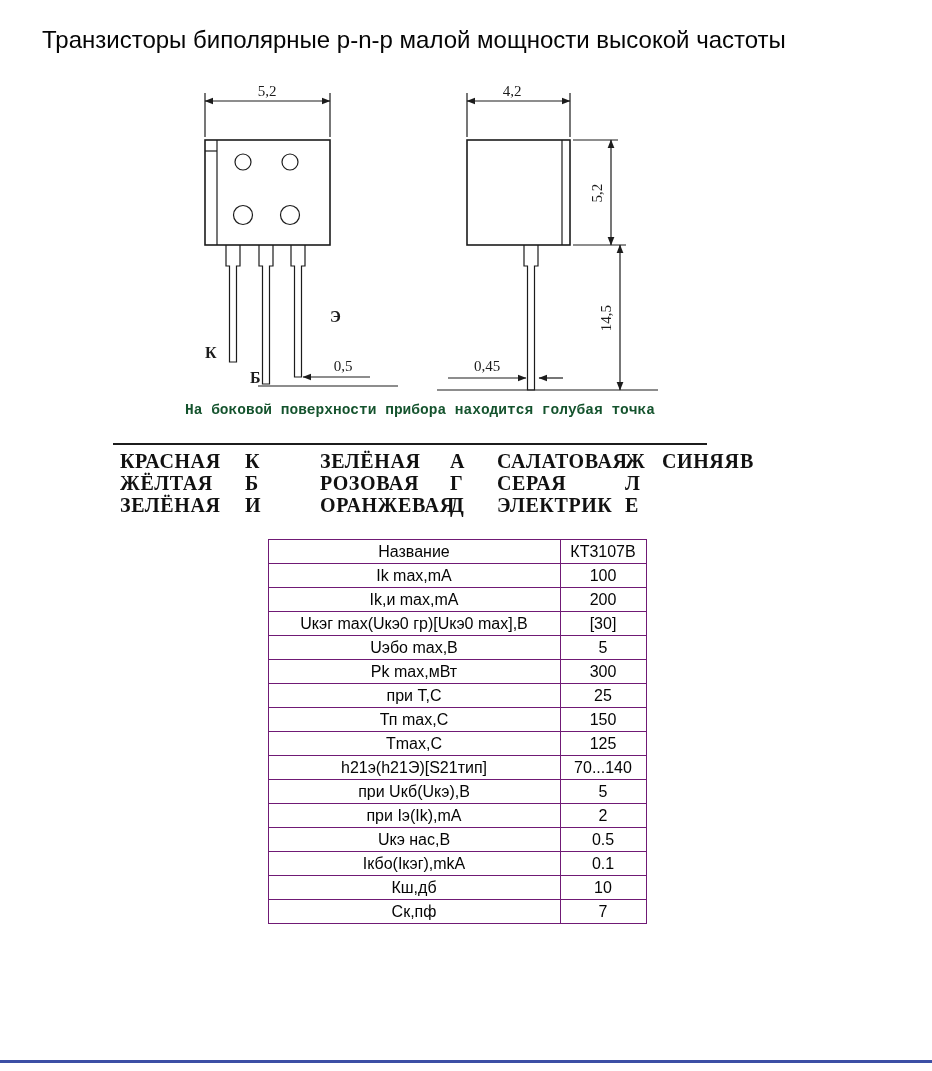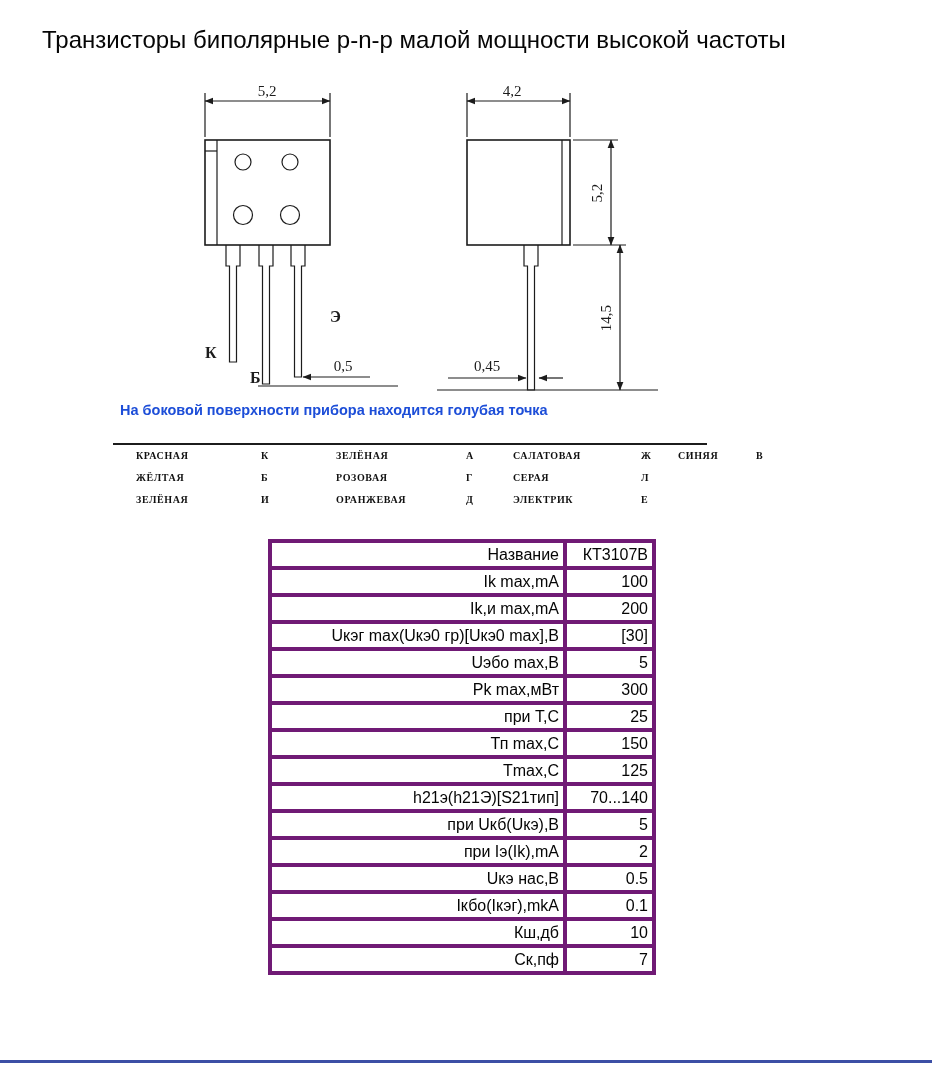--- a/index.html
+++ b/index.html
@@ -16,44 +16,44 @@
   .drawing line, .drawing rect, .drawing circle, .drawing path {
     fill:none; stroke:#1c1c1c; stroke-width:1.2;
   }
   .drawing .thick { stroke-width:1.6; }
   .drawing text {
     fill:#1c1c1c; stroke:none; font-family:"Liberation Serif", serif; font-size:15px;
   }
   .drawing text.pin-label { font-size:16px; font-weight:bold; }
   
   .note {
-    position:absolute; left:120px; top:399px; width:600px; 
-    font-family:Liberation Sans, sans-serif; font-weight:bold; font-size:14.5px;
-    line-height:22px; color:#1d4ed8;
+    position:absolute; left:120px; top:399px; width:600px; text-align:center;
+    font-family:Liberation Mono, monospace; font-weight:bold; font-size:14.5px;
+    line-height:22px; color:#14532d;
   }
   .note-rule {
     position:absolute; left:113px; top:443px; width:594px; height:0;
     border-top:2px solid #1c1c1c;
   }
   
   .color-table {
     position:absolute; left:120px; top:450px; width:680px; height:68px;
-    font-family:"Liberation Serif", serif; font-weight:bold; font-size:10px;
-    letter-spacing:0.6px; color:#111;margin-left:16px;
+    font-family:"Liberation Serif", serif; font-weight:bold; font-size:20px;
+    letter-spacing:0.6px; color:#111;
   }
   .cc-row { position:relative; height:22px; }
   .cc-row span { position:absolute; top:0; white-space:nowrap; }
   
   .spec {
     position:absolute; left:268px; top:539px; border-collapse:collapse;
     font-family:"Liberation Sans", sans-serif; font-size:16px; color:#050505;
   }
   .spec td {
-    border:4px solid #701a75; padding:1px 4px 1px 3px; height:21px;
-    font-weight:400; text-align:right; white-space:nowrap;
+    border:1px solid #701a75; padding:1px 4px 1px 3px; height:21px;
+    font-weight:400; text-align:center; white-space:nowrap;
   }
   .spec .col-name { width:284px; }
   .spec .col-val  { width:78px; }
   
   .bottom-line {
     position:absolute; left:0; top:1060px; width:932px; height:3px;
     background:#3c4fa5;
   }
 </style>
 </head>

